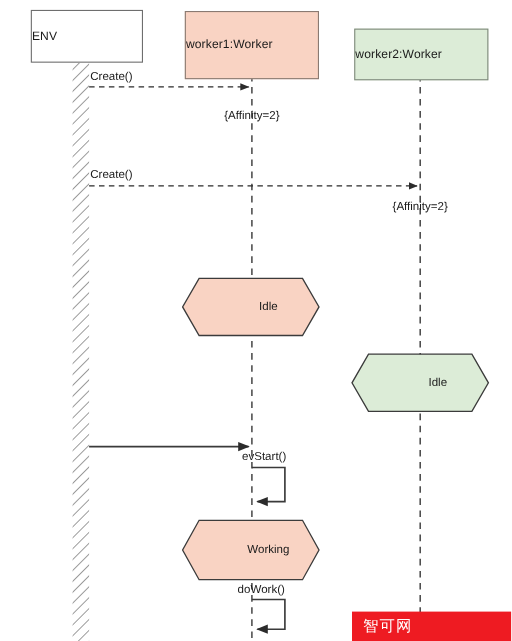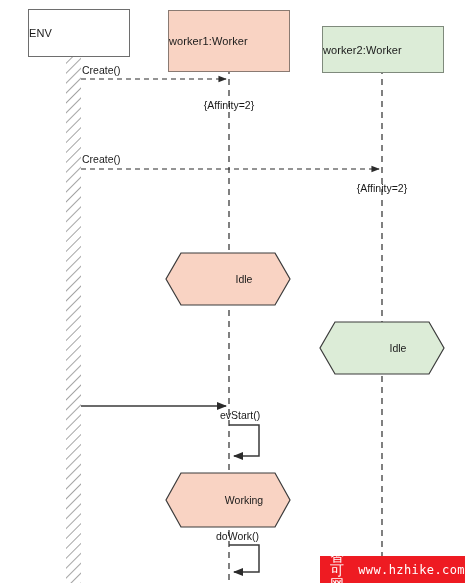--- a/index.html
+++ b/index.html
@@ -140,16 +140,15 @@
   <div class="msg-label" style="left:82px; top:153px;">Create()</div>
   <div class="msg-label" style="left:382px; top:182px; transform:translateX(-50%);">{Affinity=2}</div>
 
 
   <div class="msg-label" style="left:220px; top:409px;">evStart()</div>
 
   <div class="msg-label" style="left:216px; top:530px;">doWork()</div>
 
   <div class="watermark" style="left:320px; top:556px; width:145px; height:27px; background:#ee1b22; padding-left:10px;">
     <span class="wm-cn">智可网</span>
-    <span class="wm-url">www.hzhike.com</span>
   </div>
 
 </div>
 
 </body></html>

